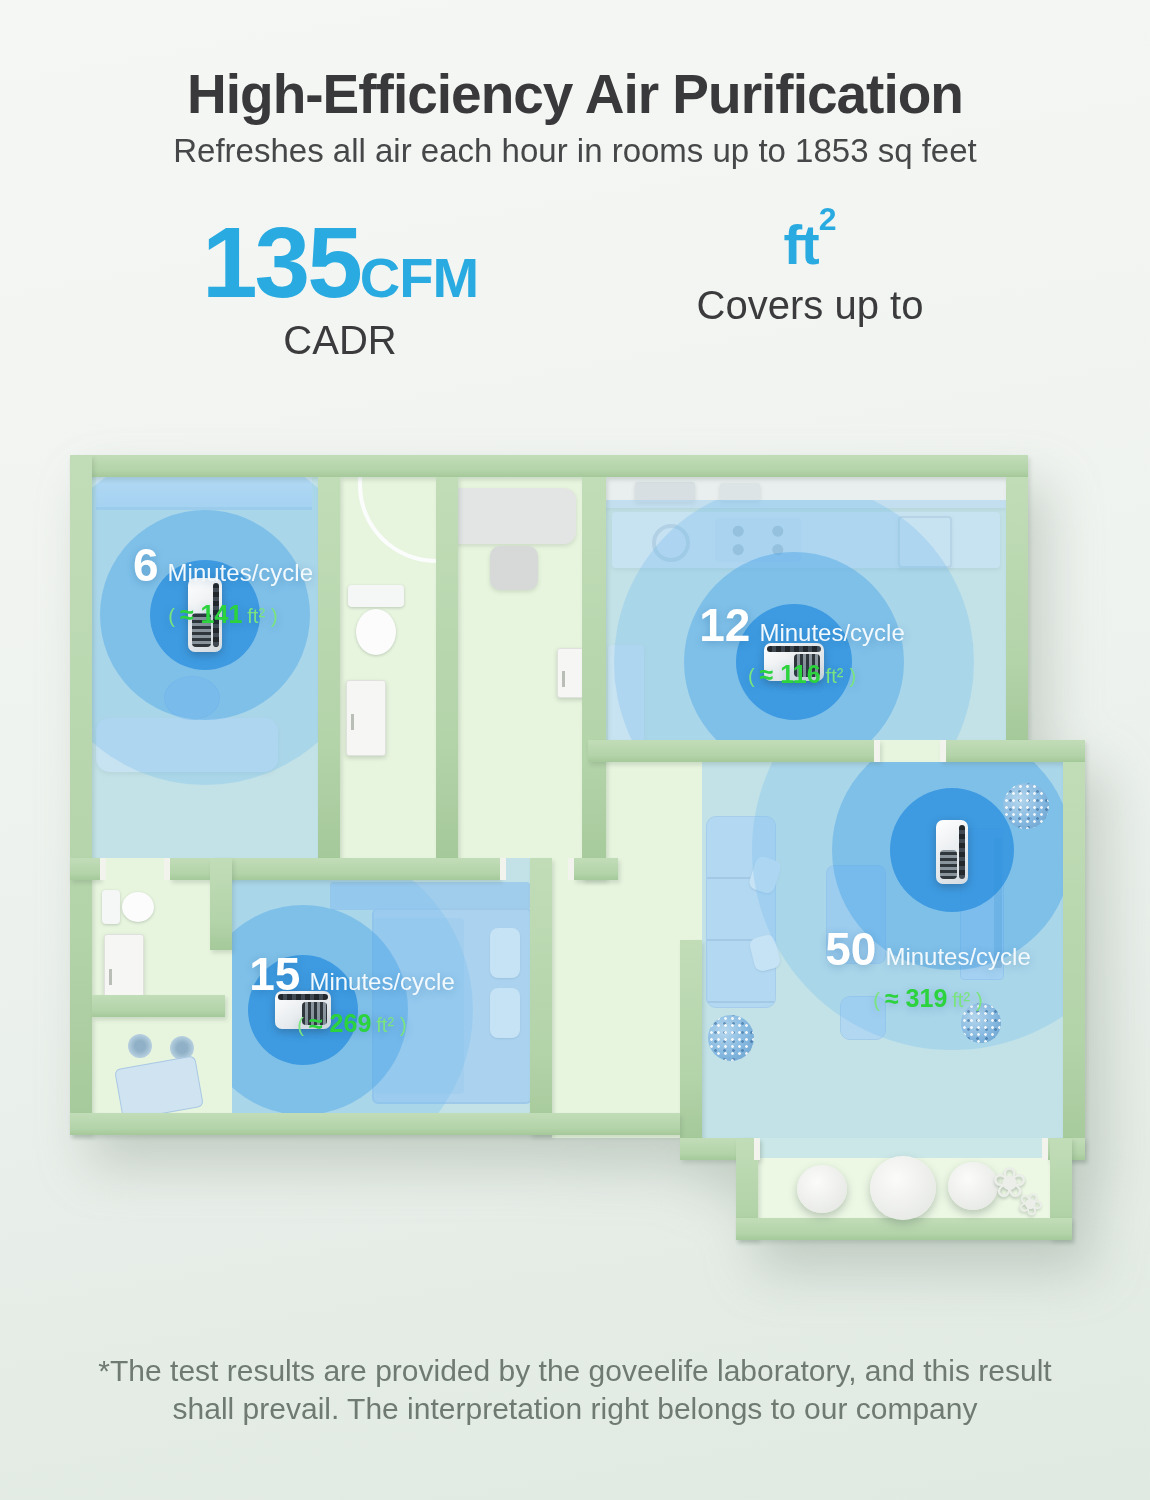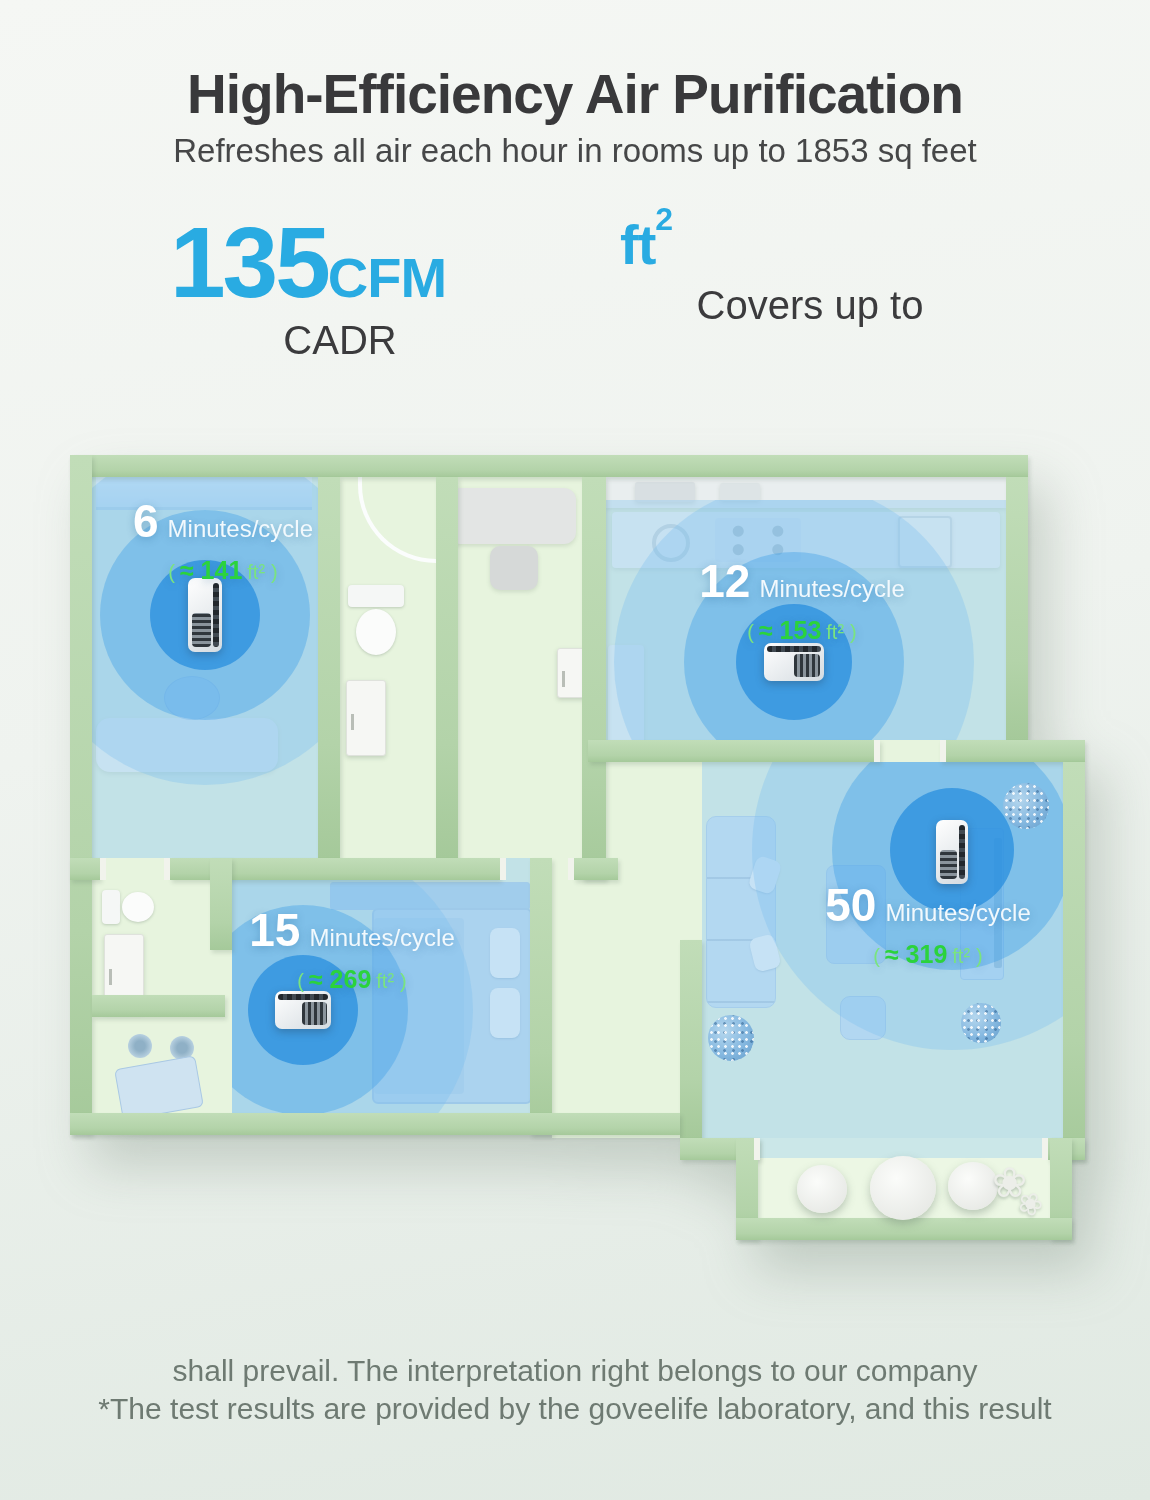--- a/index.html
+++ b/index.html
@@ -8,21 +8,21 @@
     font-family:"Liberation Sans",sans-serif;
     background:linear-gradient(170deg,#f5f7f4 0%,#eff3ef 45%,#e0e9e2 100%);
   }
   .abs{position:absolute;}
   
   .title{left:0;right:0;top:62px;text-align:center;font-size:55px;font-weight:800;color:#39393b;letter-spacing:-1px;}
   .subtitle{left:0;right:0;top:132px;text-align:center;font-size:33px;color:#464748;}
   .stat{top:212px;text-align:center;}
   .stat-left{left:170px;width:340px;}
   .stat-right{left:620px;width:380px;}
-  .stat-big{display:flex;align-items:baseline;color:#29abe2;}
+  .stat-big{display:flex;justify-content:center;align-items:baseline;color:#29abe2;}
   .stat-num{font-size:100px;font-weight:700;letter-spacing:-3px;line-height:1;}
   .stat-unit{font-size:56px;font-weight:700;letter-spacing:-1px;}
   .stat-sup{font-size:32px;font-weight:700;position:relative;top:-34px;}
   .stat-label{font-size:40px;color:#3b3b3d;font-weight:500;margin-top:6px;}
   
   .footnote{left:0;right:0;top:1352px;text-align:center;font-size:30px;line-height:38px;color:#6e7a72;}
   
   .plan{left:60px;top:450px;width:1040px;height:795px;
     filter:drop-shadow(20px 30px 26px rgba(108,130,112,.30));}
   .floor{position:absolute;background:#e7f4de;}
@@ -72,21 +72,21 @@
   .purifier.v::before{content:"";position:absolute;left:4px;right:11px;bottom:5px;height:46%;border-radius:4px;
     background:repeating-linear-gradient(0deg,#2f363c 0 3px,#8a949c 3px 6px);}
   .purifier.v::after{content:"";position:absolute;top:5px;bottom:5px;right:3px;width:6px;border-radius:3px;
     background:repeating-linear-gradient(180deg,#23282d 0 5px,#414a52 5px 9px);}
   .purifier.h::before{content:"";position:absolute;right:4px;bottom:4px;top:11px;width:44%;border-radius:4px;
     background:repeating-linear-gradient(90deg,#2f363c 0 3px,#8a949c 3px 6px);}
   .purifier.h::after{content:"";position:absolute;left:3px;right:3px;top:3px;height:6px;border-radius:3px;
     background:repeating-linear-gradient(90deg,#23282d 0 5px,#414a52 5px 9px);}
   
   .room-label{position:absolute;transform:translateX(-50%);text-align:center;white-space:nowrap;
-    text-shadow:0 2px 8px rgba(25,90,140,.30);}
+    text-shadow:0 2px 8px rgba(25,90,140,.30);margin-top:44px;}
   .min-num{font-size:46px;font-weight:600;color:#ffffff;}
   .min-unit{font-size:24px;color:#f2f9fd;margin-left:9px;font-weight:400;}
   .area-row{margin-top:8px;}
   .g-soft{font-size:20px;color:#7ae47e;font-weight:500;margin:0 3px;}
   .g-strong{font-size:25px;color:#2bd33c;font-weight:800;margin:0 2px;}
 </style>
 </head>
 <body>
 
 <div class="abs title">High-Efficiency Air Purification</div>
@@ -225,28 +225,28 @@
   <div class="purifier h" style="left:704px;top:193px;width:60px;height:38px;"></div>
   <div class="purifier h" style="left:215px;top:541px;width:56px;height:38px;"></div>
   <div class="purifier v" style="left:876px;top:370px;width:32px;height:64px;"></div>
 
   <div class="room-label" style="left:163px;top:44px;">
     <div><span class="min-num">6</span><span class="min-unit">Minutes/cycle</span></div>
     <div class="area-row"><span class="g-soft">(</span><span class="g-strong">≈ 141</span><span class="g-soft">ft²</span><span class="g-soft">)</span></div>
   </div>
   <div class="room-label" style="left:742px;top:104px;">
     <div><span class="min-num">12</span><span class="min-unit">Minutes/cycle</span></div>
-    <div class="area-row"><span class="g-soft">(</span><span class="g-strong">≈ 153</span><span class="g-soft">ft²</span><span class="g-soft">)</span></div>
+    <div class="area-row"><span class="g-soft">(</span><span class="g-strong">≈ 116</span><span class="g-soft">ft²</span><span class="g-soft">)</span></div>
   </div>
   <div class="room-label" style="left:292px;top:453px;">
     <div><span class="min-num">15</span><span class="min-unit">Minutes/cycle</span></div>
     <div class="area-row"><span class="g-soft">(</span><span class="g-strong">≈ 269</span><span class="g-soft">ft²</span><span class="g-soft">)</span></div>
   </div>
   <div class="room-label" style="left:868px;top:428px;">
     <div><span class="min-num">50</span><span class="min-unit">Minutes/cycle</span></div>
     <div class="area-row"><span class="g-soft">(</span><span class="g-strong">≈ 319</span><span class="g-soft">ft²</span><span class="g-soft">)</span></div>
   </div>
 </div>
 
 <div class="abs footnote">
+  <div>*The test results are provided by the goveelife laboratory, and this result</div>
   <div>shall prevail. The interpretation right belongs to our company</div>
-  <div>*The test results are provided by the goveelife laboratory, and this result</div>
 </div>
 
 </body></html>

